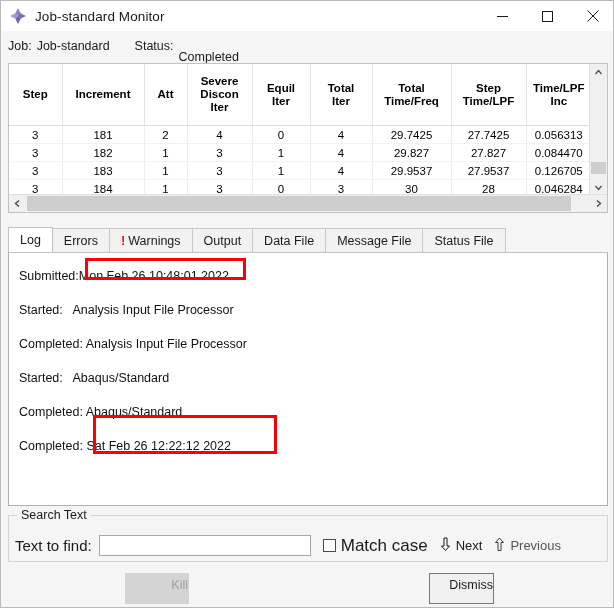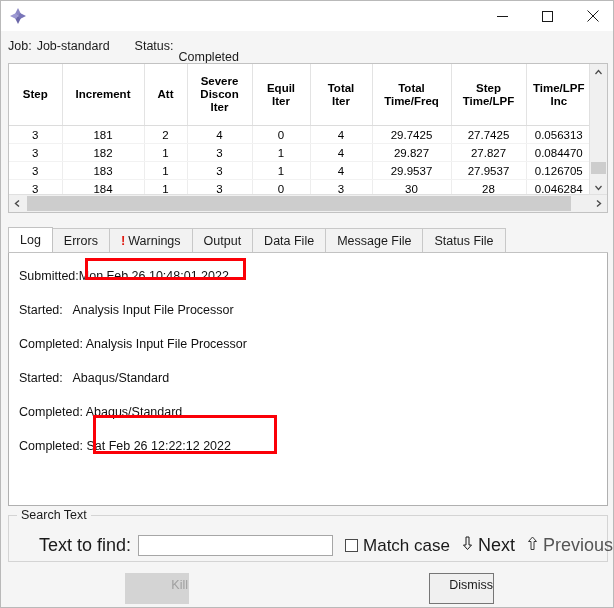--- a/index.html
+++ b/index.html
@@ -288,24 +288,23 @@
     color: #1a1a1a;
   }
   .search-row {
     position: absolute;
     left: 6px; top: 19px;
     display: flex;
     align-items: center;
     width: 100%;
   }
   .find-label {
-    font-size: 18px;
+    font-size: 15px;
     color: #1a1a1a;
     white-space: nowrap;
-    margin-left: 24px;
   }
   .find-input {
     margin-left: 7px;
     width: 212px;
     height: 21px;
     box-sizing: border-box;
     border: 1px solid #a6a6a6;
     background: #ffffff;
     font-family: "Liberation Sans", sans-serif;
     font-size: 12.5px;
@@ -325,21 +324,22 @@
     width: 13px; height: 13px;
     border: 1px solid #4a4a4a;
     background: #ffffff;
     box-sizing: border-box;
     margin-right: 5px;
     flex: none;
   }
   .nav-btn {
     margin-left: 12px;
     display: flex;
-    font-size: 18px;
+    align-items: center;
+    font-size: 13px;
     color: #1a1a1a;
     white-space: nowrap;
   }
   .nav-btn .arrow-ico { margin-right: 5px; display:block; }
   .nav-btn.disabled { color: #555; }
 
   
   .bottombar {
     position: absolute;
     left: 0; top: 567px;
@@ -378,20 +378,21 @@
 
   <div class="titlebar">
     <div class="title-icon">
       <svg width="18" height="18" viewBox="0 0 18 18">
         <polygon points="9,1 12,7 9,9 6,7" fill="#8a86c4"></polygon>
         <polygon points="9,17 12,11 9,9 6,11" fill="#6a66a8"></polygon>
         <polygon points="1,9 7,6 9,9 7,12" fill="#9c98d2"></polygon>
         <polygon points="17,9 11,6 9,9 11,12" fill="#7874b8"></polygon>
       </svg>
     </div>
+    <div class="title-text">Job-standard Monitor</div>
     <div class="win-buttons">
       <div class="win-btn">
         <svg width="11" height="11" viewBox="0 0 11 11">
             <line x1="0" y1="5.5" x2="11" y2="5.5" stroke="#1a1a1a" stroke-width="1"></line>
           </svg>
       </div>
       <div class="win-btn">
         <svg width="11" height="11" viewBox="0 0 11 11">
             <rect x="0.5" y="0.5" width="10" height="10" fill="none" stroke="#1a1a1a" stroke-width="1"></rect>
           </svg>

